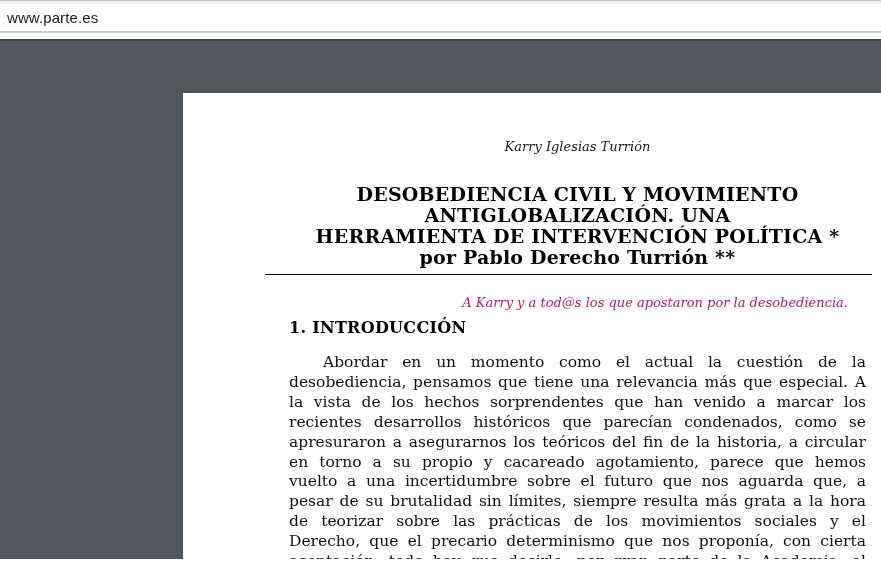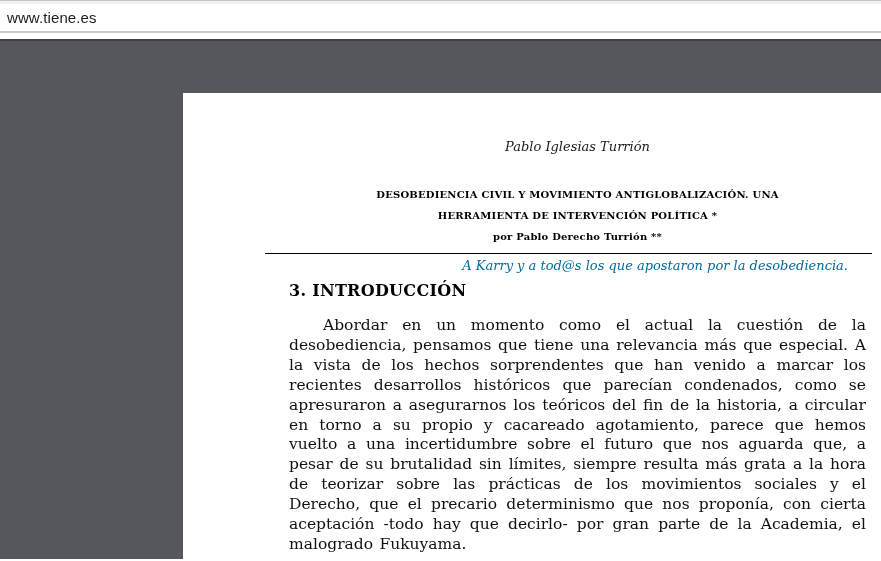--- a/index.html
+++ b/index.html
@@ -57,44 +57,44 @@
     padding-top: 46px;
     font-style: italic;
     font-size: 13px;
     line-height: 16px;
     text-align: center;
     color: #1a1a1a;
   }
 
   .doc-title {
     margin-top: 29px;
-    font-size: 10px;
+    font-size: 19px;
     font-weight: bold;
     line-height: 21px;
     text-align: center;
     color: #000000;
     letter-spacing: 0.2px;
   }
 
   .title-rule {
     border: none;
     border-top: 1.5px solid #000000;
     margin-top: 6px;
     margin-left: -24px;
     margin-right: -6px;
   }
 
   .dedication {
-    margin-top: 4px;
+    margin-top: 20px;
     padding-right: 18px;
     font-style: italic;
     font-size: 13px;
     line-height: 16px;
     text-align: right;
-    color: #0369a1;
+    color: #be185d;
   }
 
   .section-heading {
     margin-top: 7px;
     font-size: 16px;
     font-weight: bold;
     line-height: 20px;
     text-align: left;
     color: #000000;
     letter-spacing: 0.3px;
@@ -111,42 +111,42 @@
   }
 </style>
 </head>
 <body>
 
 <div>
 
   <div class="chrome-top-strip"></div>
 
   <div class="url-bar">
-    <span class="url-host">www.tiene.es</span>
+    <span class="url-host">www.parte.es</span>
   </div>
 
   <div class="content-gap"></div>
 
   <div class="pdf-viewer">
     <div class="pdf-page">
       <div class="page-content">
 
-        <div class="running-header">Pablo Iglesias Turrión</div>
+        <div class="running-header">Karry Iglesias Turrión</div>
 
         <div class="doc-title">
           <span>DESOBEDIENCIA CIVIL Y MOVIMIENTO ANTIGLOBALIZACIÓN. UNA</span><br>
           <span>HERRAMIENTA DE INTERVENCIÓN POLÍTICA *</span><br>
           <span>por Pablo Derecho Turrión **</span>
         </div>
 
         <hr class="title-rule">
 
         <div class="dedication">A Karry y a tod@s los que apostaron por la desobediencia.</div>
 
-        <div class="section-heading">3. INTRODUCCIÓN</div>
+        <div class="section-heading">1. INTRODUCCIÓN</div>
 
         <p class="body-paragraph">Abordar en un momento como el actual la cuestión de la desobediencia, pensamos que tiene una relevancia más que especial. A la vista de los hechos sorprendentes que han venido a marcar los recientes desarrollos históricos que parecían condenados, como se apresuraron a asegurarnos los teóricos del fin de la historia, a circular en torno a su propio y cacareado agotamiento, parece que hemos vuelto a una incertidumbre sobre el futuro que nos aguarda que, a pesar de su brutalidad sin límites, siempre resulta más grata a la hora de teorizar sobre las prácticas de los movimientos sociales y el Derecho, que el precario determinismo que nos proponía, con cierta aceptación -todo hay que decirlo- por gran parte de la Academia, el malogrado Fukuyama.</p>
 
       </div>
     </div>
   </div>
 
 </div>
 
 </body></html>

